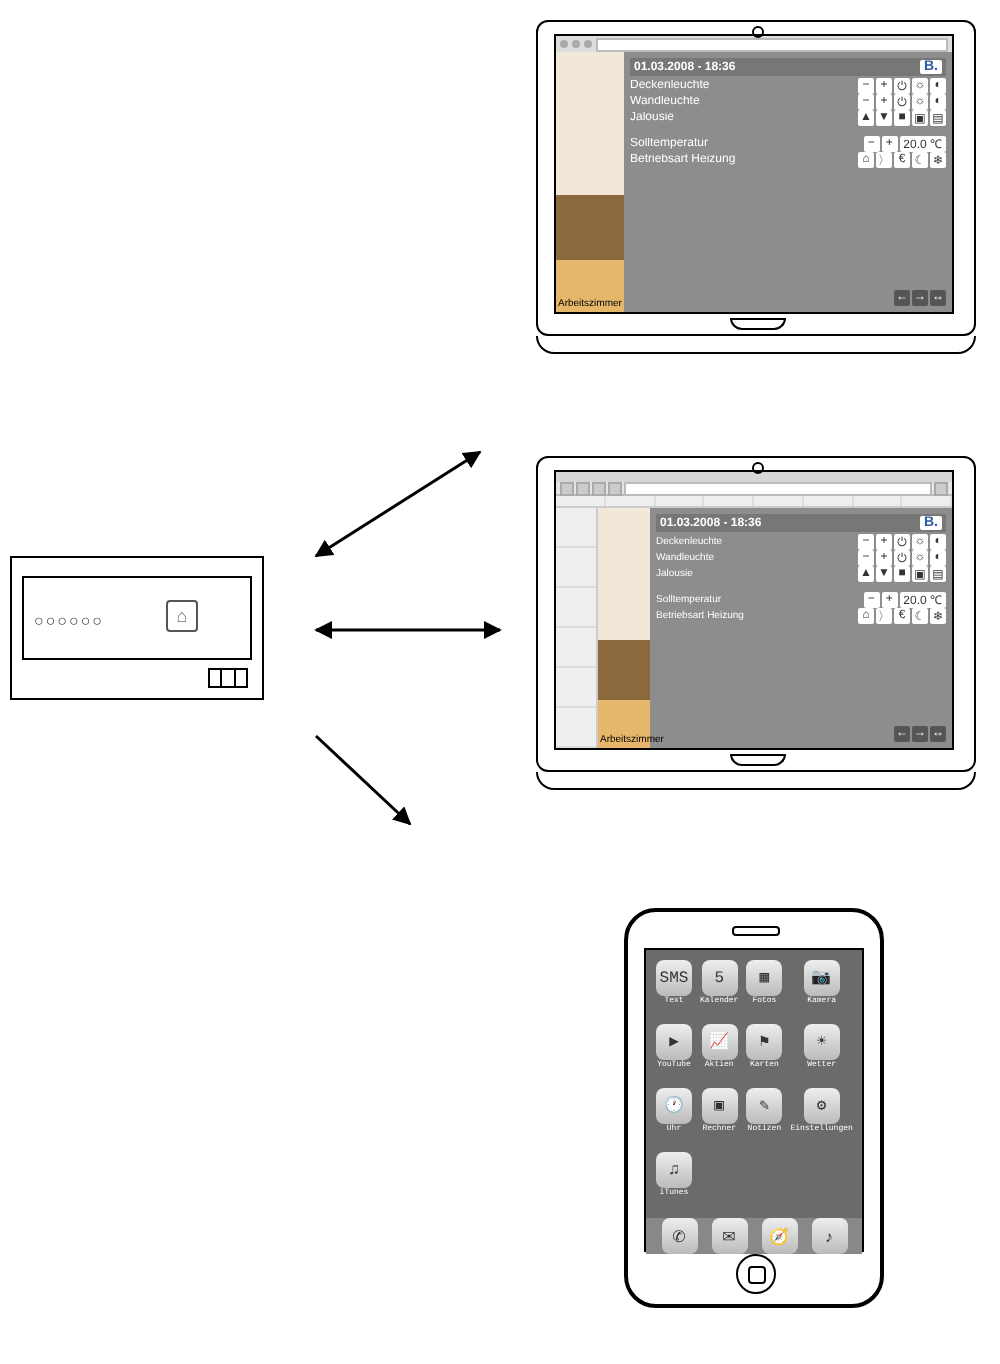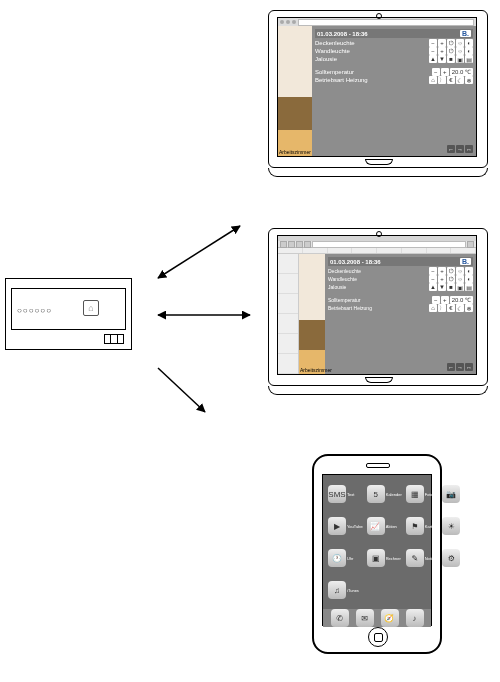--- a/index.html
+++ b/index.html
@@ -55,21 +55,21 @@
   .bside{width:20px;background:#efefef;border-right:1px solid #ccc;display:flex;flex-direction:column;}
   .bside i{flex:1;border-bottom:1px solid #ddd;}
 
   
   .phone{position:absolute;left:312px;top:454px;width:130px;}
   .phone .body{border:2px solid #000;border-radius:16px;background:#fff;padding:18px 8px 26px;position:relative;}
   .phone .ear{position:absolute;top:7px;left:50%;width:22px;height:3px;margin-left:-11px;border:1px solid #000;border-radius:2px;}
   .phone .pscreen{border:1px solid #000;background:#6b6b6b;height:150px;display:flex;flex-direction:column;}
   .phone .status{height:8px;background:#555;}
   .phone .grid{flex:1;display:grid;grid-template-columns:repeat(4,1fr);grid-auto-rows:28px;gap:4px;padding:5px;}
-  .phone .ic{display:flex;flex-direction:row;align-items:center;gap:1px;}
+  .phone .ic{display:flex;flex-direction:column;align-items:center;gap:1px;font-family:Liberation Mono, monospace;}
   .phone .ic .box{width:18px;height:18px;border-radius:4px;background:linear-gradient(#eee,#bbb);display:flex;align-items:center;justify-content:center;font-size:8px;color:#333;}
   .phone .ic .txt{font-size:4px;color:#fff;white-space:nowrap;}
   .phone .dock{height:24px;background:#888;display:flex;justify-content:space-around;align-items:center;padding:0 4px;}
   .phone .dock .box{width:18px;height:18px;border-radius:4px;background:linear-gradient(#eee,#bbb);display:flex;align-items:center;justify-content:center;font-size:8px;}
   .phone .home{position:absolute;bottom:5px;left:50%;width:18px;height:18px;margin-left:-9px;border:1.5px solid #000;border-radius:50%;display:flex;align-items:center;justify-content:center;}
   .phone .home:after{content:"";width:7px;height:7px;border:1px solid #000;border-radius:2px;}
 
   
   .arrow{position:absolute;}
   .arrow svg{overflow:visible;}

